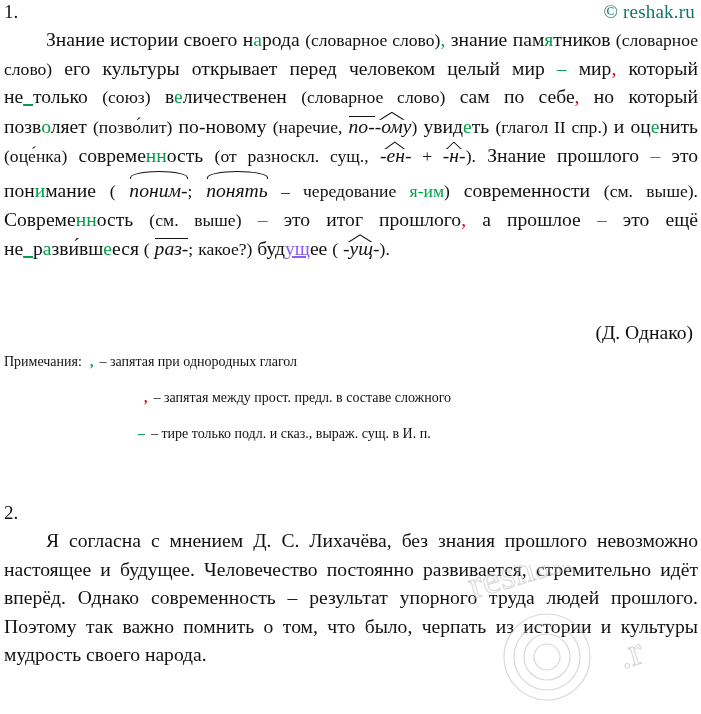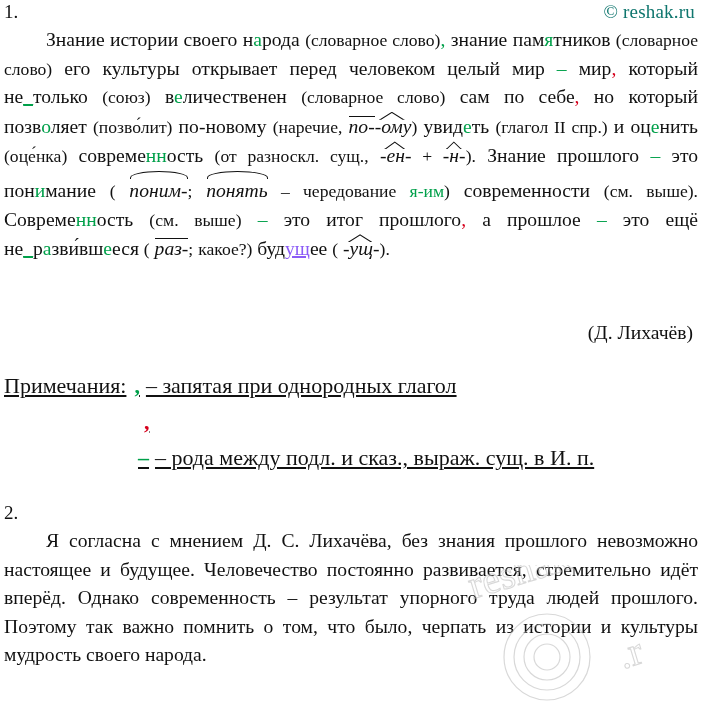--- a/index.html
+++ b/index.html
@@ -141,25 +141,24 @@
     position: absolute;
     right: 8px;
     top: 322px;
     font-size: 19.6px;
   }
 
   
   .notes {
     position: absolute;
     left: 4px;
-    top: 368px;
+    top: 344px;
     width: 694px;
-    font-size: 22px;
+    font-size: 14px;
     line-height: 36px;
-    text-decoration: underline;
   }
   .notes-row { display: flex; align-items: baseline; }
   .notes-label { white-space: nowrap; }
   .notes-mark {
     display: inline-block;
     text-align: center;
     font-weight: 700;
     padding: 0 6px 0 8px;
   }
   .notes-text { white-space: nowrap; }
@@ -172,34 +171,35 @@
 <body>
 
 <div class="page">
 
   <div class="wm-top">© reshak.ru</div>
 
   <div class="sec-num sec1-num">1.</div>
 
   <div class="body-block" id="block-exercise1"><span class="indent"></span><span>Знание истории своего н</span><span class="g">а</span><span>рода </span><span class="it">(словарное слово)</span><span class="g">,</span><span> знание пам</span><span class="g">я</span><span>тников </span><span class="it">(словарное слово)</span><span> его культуры открывает перед человеком целый мир </span><span class="gd">–</span><span> мир</span><span class="r">,</span><span> который не</span><span class="gjoin">_</span><span>только </span><span class="it">(союз)</span><span> в</span><span class="g">е</span><span>личественен </span><span class="it">(словарное слово)</span><span> сам по себе</span><span class="r">,</span><span> но который позв</span><span class="g">о</span><span>ляет </span><span class="it">(позво́лит)</span><span> по-новому </span><span class="it">(наречие,</span>&nbsp;<span class="pref">по-</span><span class="suf">-ому</span><span class="it">)</span><span> увид</span><span class="g">е</span><span>ть </span><span class="it">(глагол II спр.)</span><span> и оц</span><span class="g">е</span><span>нить </span><span class="it">(оце́нка)</span><span> совреме</span><span class="g">нн</span><span>ость </span><span class="it">(от разноскл. сущ.,</span>&nbsp;<span class="suf">-ен-</span><span class="it"> + </span><span class="suf">-н-</span><span class="it">).</span><span> Знание прошлого </span><span class="gd">–</span><span> это пон</span><span class="g">и</span><span>мание </span><span class="it">(</span>&nbsp;<span class="root">поним-</span><span class="it">;</span>&nbsp;<span class="root">понять</span><span class="it"> – чередование </span><span class="it g">я-им</span><span class="it">)</span><span> современности </span><span class="it">(см. выше).</span><span> Совреме</span><span class="g">нн</span><span>ость </span><span class="it">(см. выше)</span><span>  </span><span class="gd">–</span><span> это итог прошлого</span><span class="r">,</span><span> а прошлое </span><span class="gd">–</span><span> это ещё не</span><span class="gjoin">_</span><span>р</span><span class="g">а</span><span>зви́вш</span><span class="g">е</span><span>еся </span><span class="it">(</span>&nbsp;<span class="pref">раз-</span><span class="it">;</span>&nbsp;<span class="it">какое?)</span><span> буд</span><span class="gu">ущ</span><span>ее </span><span class="it">(</span>&nbsp;<span class="suf">-ущ-</span><span class="it">).</span></div>
 
-  <div class="attrib">(Д. Лихачёв)</div>
+  <div class="attrib">(Д. Однако)</div>
 
   <div class="notes">
     <div class="notes-row row-pad-1">
       <span class="notes-label">Примечания:</span>
       <span class="notes-mark" id="nm0" style="color: rgb(0, 160, 74);">,</span>
       <span class="notes-text">– запятая при однородных глагол</span>
     </div>
     <div class="notes-row row-pad-2">
       <span class="notes-mark" id="nm1" style="color: rgb(214, 0, 28);">,</span>
+      <span class="notes-text">– запятая между прост. предл. в составе сложного</span>
     </div>
     <div class="notes-row row-pad-3">
       <span class="notes-mark dash-mark" id="nm2" style="color: rgb(0, 160, 74);">–</span>
-      <span class="notes-text">– рода между подл. и сказ., выраж. сущ. в И. п.</span>
+      <span class="notes-text">– тире только подл. и сказ., выраж. сущ. в И. п.</span>
     </div>
   </div>
 
   <div class="sec-num sec2-num">2.</div>
 
   <div class="body-block" id="block-essay"><span class="indent"></span><span>Я согласна с мнением Д. С. Лихачёва, без знания прошлого невозможно настоящее и будущее. Человечество постоянно развивается, стремительно идёт вперёд. Однако современность – результат упорного труда людей прошлого. Поэтому так важно помнить о том, что было, черпать из истории и культуры мудрость своего народа.</span></div>
 
   <div class="wm-ghost">
     <svg width="250" height="150" viewBox="0 0 250 150" xmlns="http://www.w3.org/2000/svg">
       <g fill="none" stroke="#b9b9b9" stroke-width="1.2">

